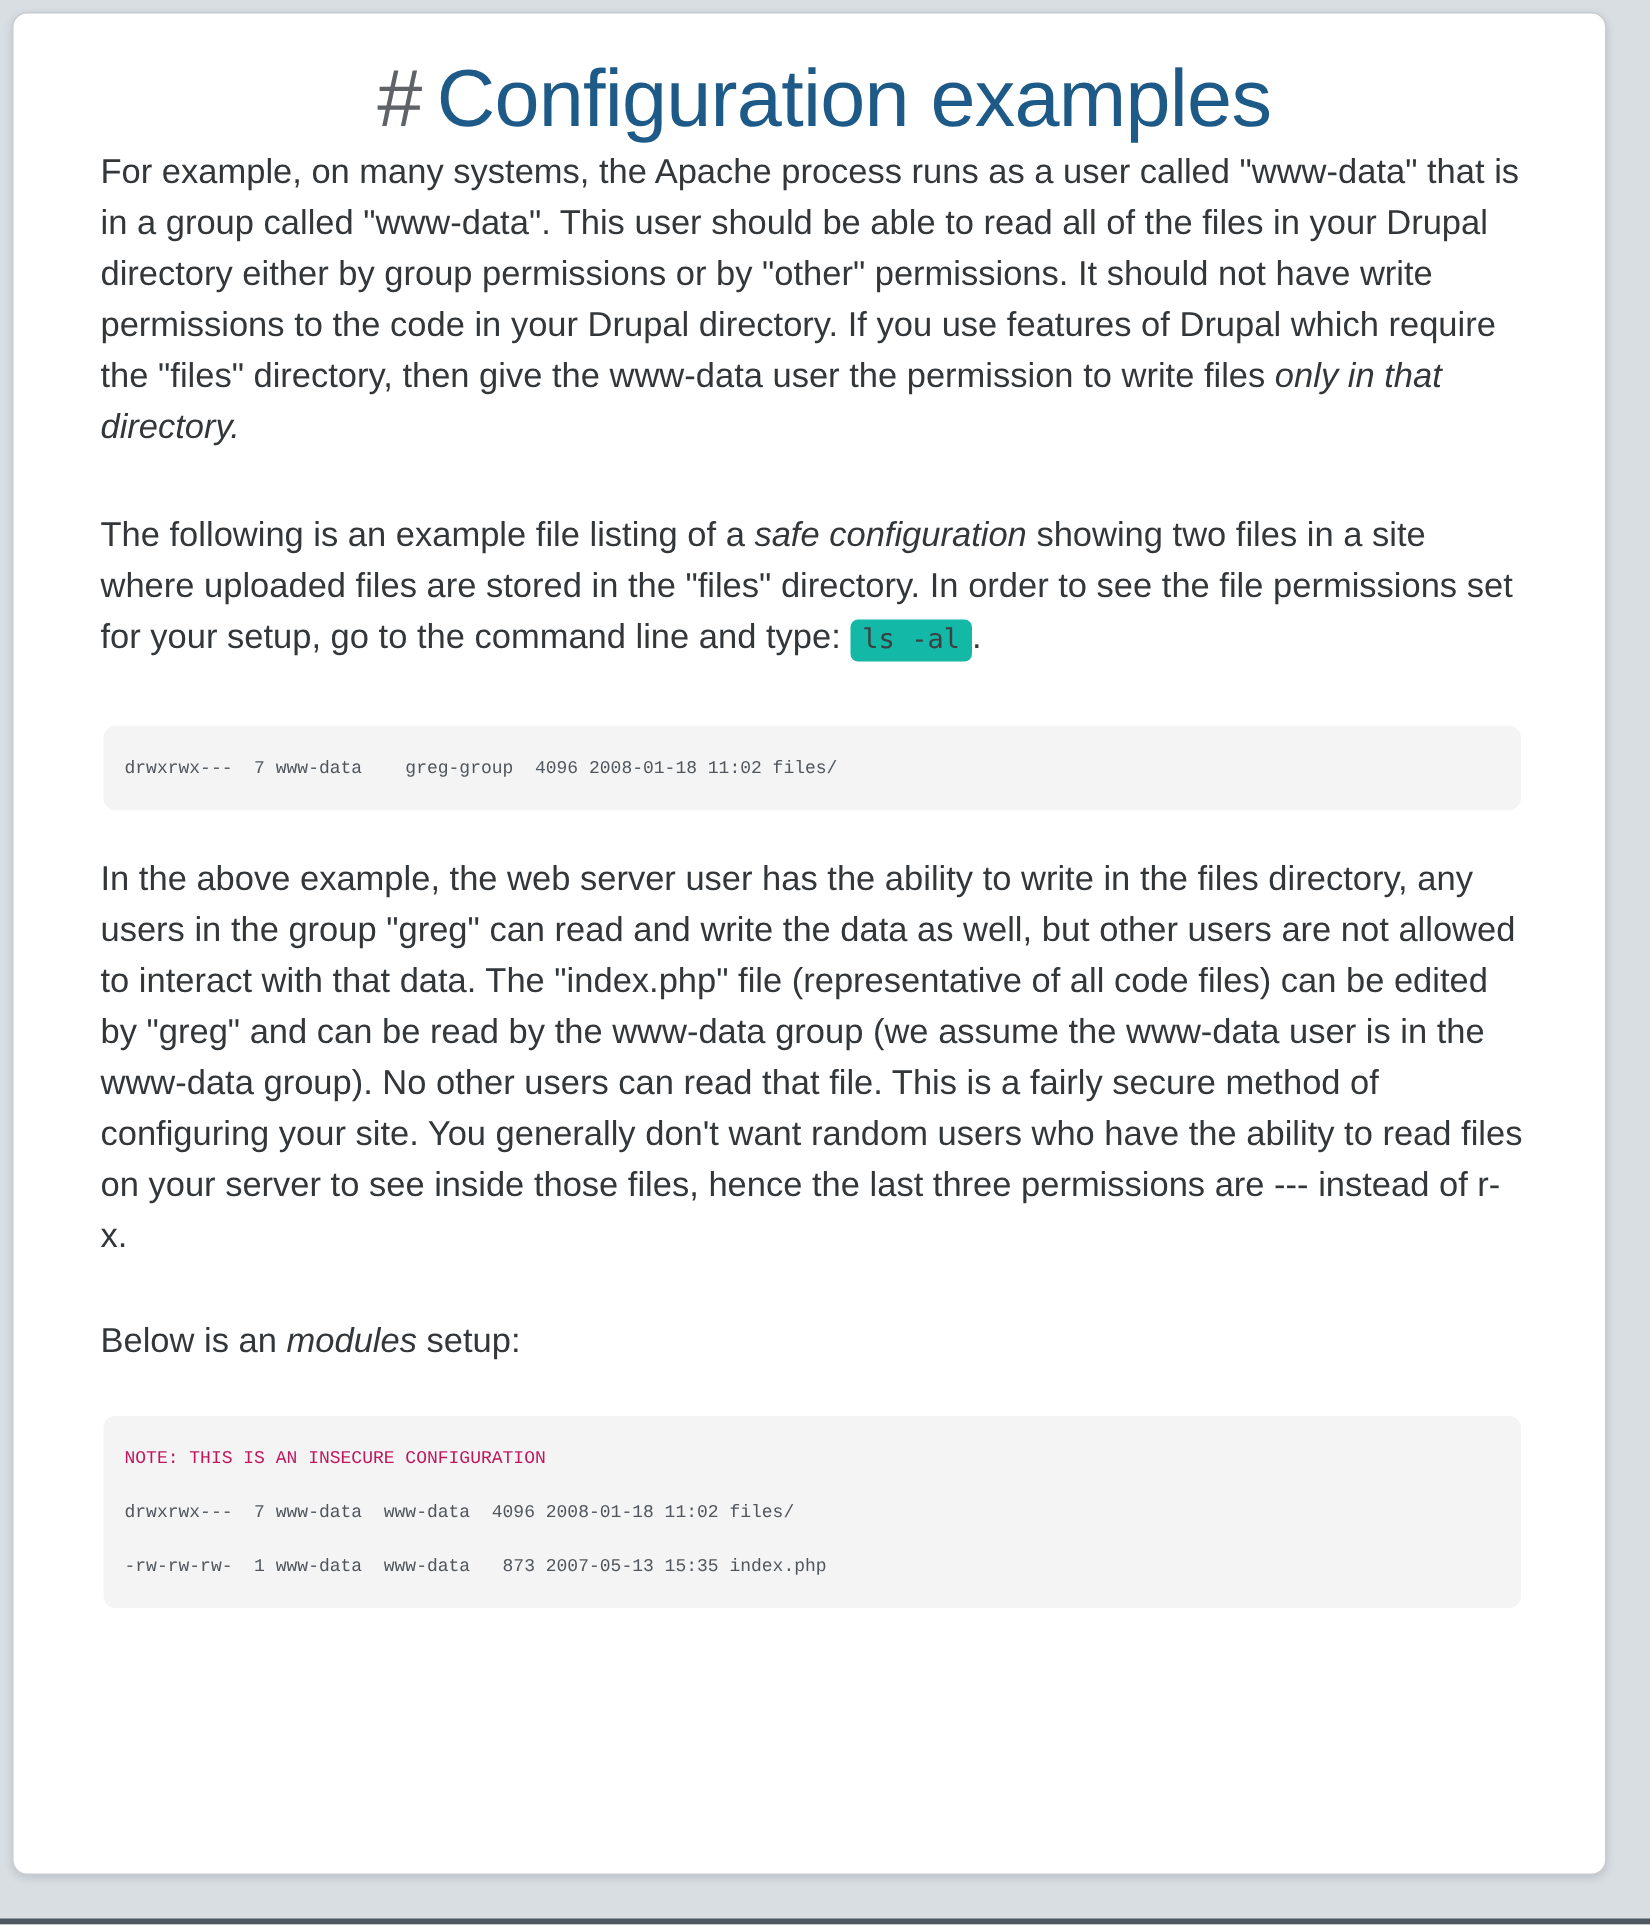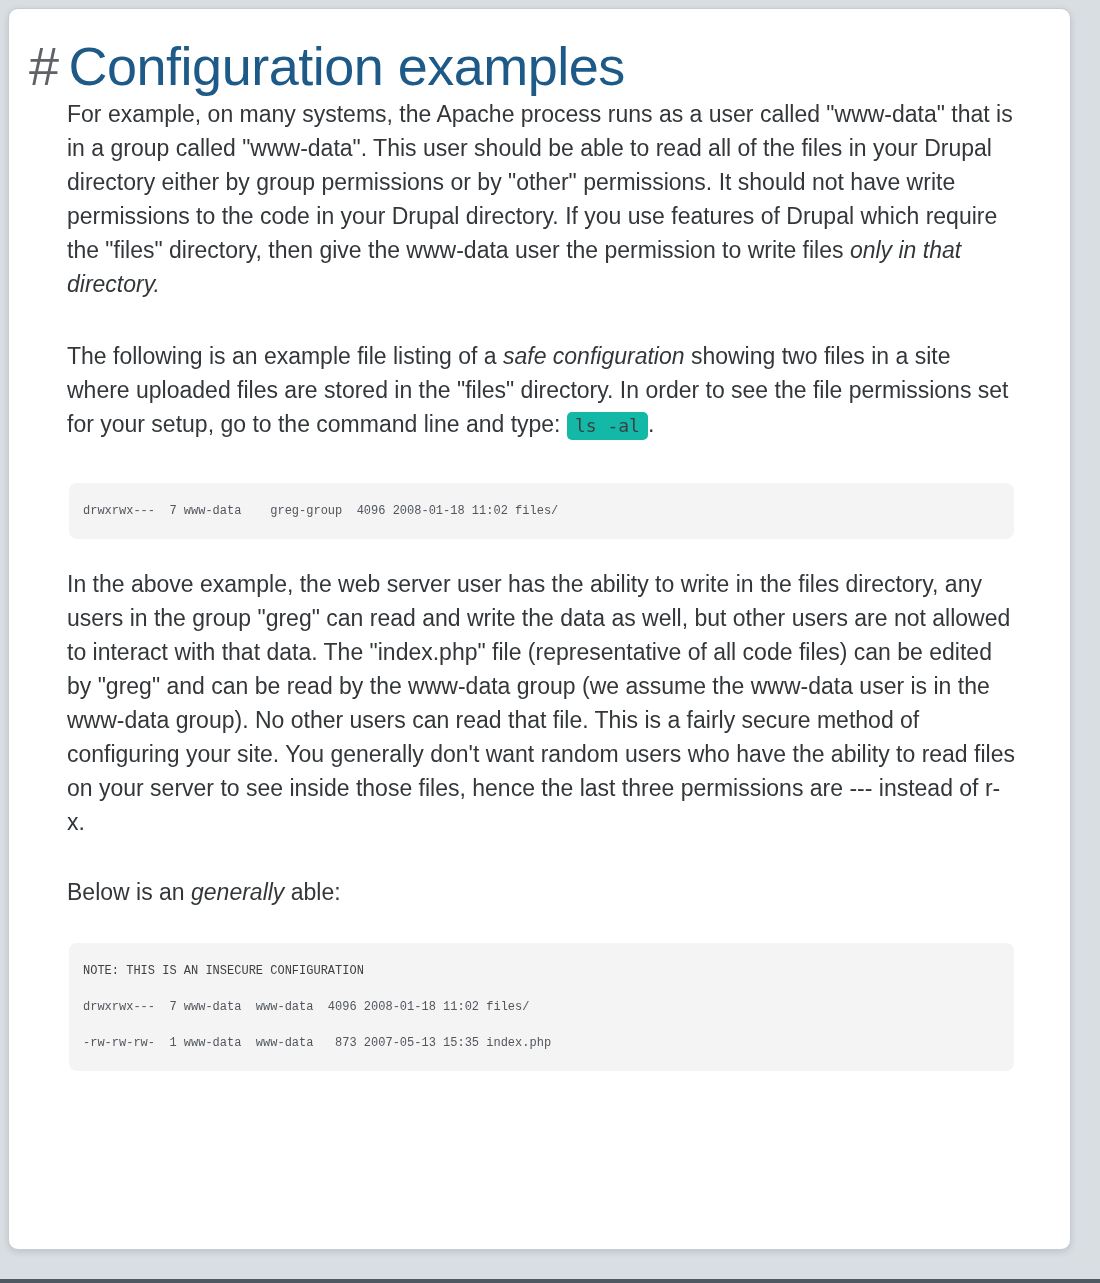--- a/index.html
+++ b/index.html
@@ -31,20 +31,21 @@
     width: 100%;
     height: 4px;
     background: #4e5862;
   }
   h1.page-title {
     margin: 26px 0 0 20px;
     font-size: 54px;
     line-height: 62px;
     font-weight: 300;
     letter-spacing: -0.5px;
+    text-align: center;
   }
   .hash { color: #5f6266; margin-right: 10px; font-weight: 300; }
   .title-text { color: #1e5a87; }
   p.body-para {
     margin: 0 0 0 58px;
     width: 949px;
     font-size: 23px;
     line-height: 34px;
     color: #33373a;
   }
@@ -71,40 +72,40 @@
   }
   .codeblock-1 { margin-top: 40px; }
   .codeblock-2 { margin-top: 34px; }
   .codeline {
     font-family: Liberation Mono, monospace;
     font-size: 12px;
     line-height: 36px;
     color: #50565c;
     white-space: pre;
   }
-  .codeline.note-line { color: #404040; }
+  .codeline.note-line { color: #be185d; }
 </style>
 </head>
 <body>
 
 <div class="card">
 
   <h1 class="page-title"><span class="hash">#</span><span class="title-text">Configuration examples</span></h1>
 
   <p class="body-para para-1"><span>For example, on many systems, the Apache process runs as a user called "www-data" that is in a group called "www-data". This user should be able to read all of the files in your Drupal directory either by group permissions or by "other" permissions. It should not have write permissions to the code in your Drupal directory. If you use features of Drupal which require the "files" directory, then give the www-data user the permission to write files </span><em>only in that directory.</em></p>
 
   <p class="body-para para-2"><span>The following is an example file listing of a </span><em>safe configuration</em><span> showing two files in a site where uploaded files are stored in the "files" directory. In order to see the file permissions set for your setup, go to the command line and type: </span><code class="inline-code">ls -al</code><span>.</span></p>
 
   <div class="codeblock codeblock-1">
     <div class="codeline">drwxrwx---  7 www-data    greg-group  4096 2008-01-18 11:02 files/</div>
   </div>
 
   <p class="body-para para-3">In the above example, the web server user has the ability to write in the files directory, any users in the group "greg" can read and write the data as well, but other users are not allowed to interact with that data. The "index.php" file (representative of all code files) can be edited by "greg" and can be read by the www-data group (we assume the www-data user is in the www-data group). No other users can read that file. This is a fairly secure method of configuring your site. You generally don't want random users who have the ability to read files on your server to see inside those files, hence the last three permissions are --- instead of r-x.</p>
 
-  <p class="body-para para-4"><span>Below is an </span><em>generally</em><span> able:</span></p>
+  <p class="body-para para-4"><span>Below is an </span><em>modules</em><span> setup:</span></p>
 
   <div class="codeblock codeblock-2">
     <div class="codeline note-line">NOTE: THIS IS AN INSECURE CONFIGURATION</div>
     <div class="codeline">drwxrwx---  7 www-data  www-data  4096 2008-01-18 11:02 files/</div>
     <div class="codeline">-rw-rw-rw-  1 www-data  www-data   873 2007-05-13 15:35 index.php</div>
   </div>
 
 </div>
 
 <div class="bottom-strip"></div>

